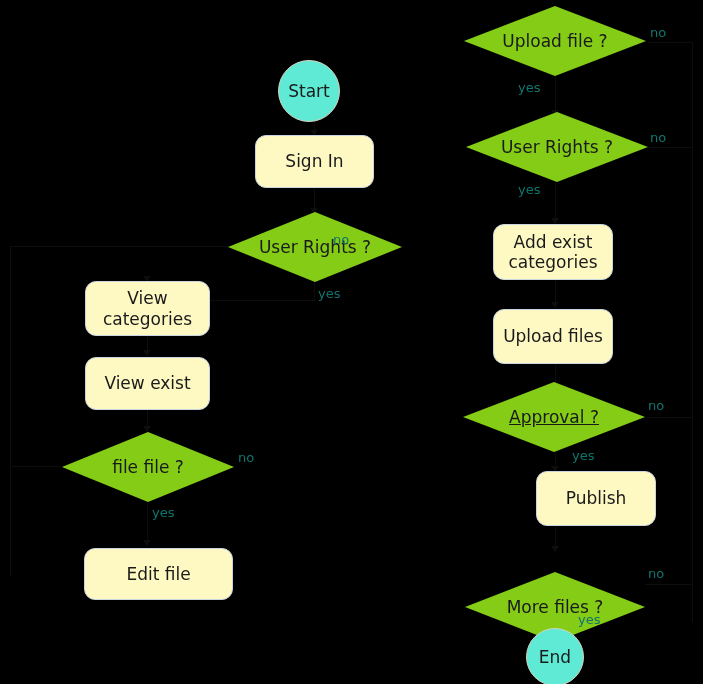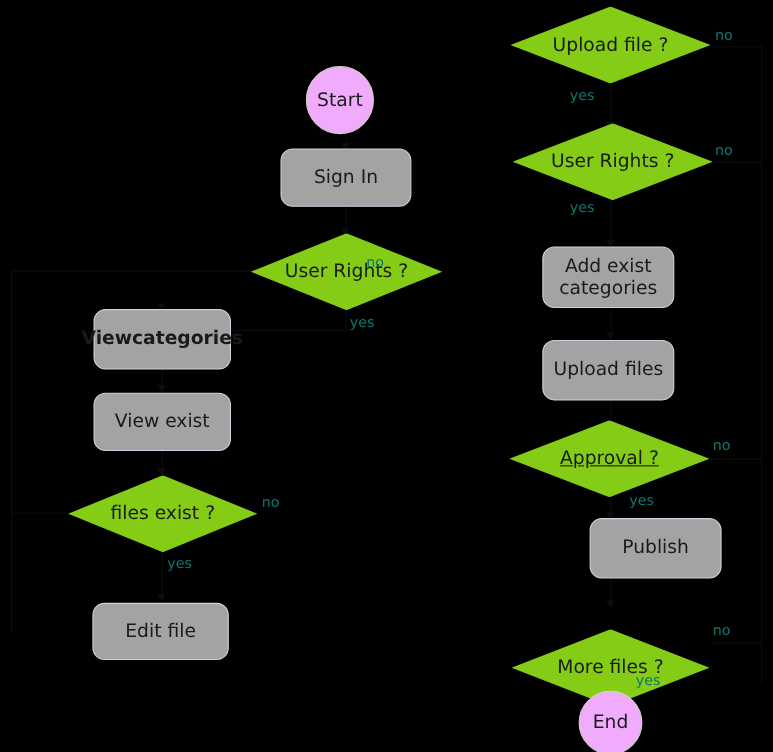--- a/index.html
+++ b/index.html
@@ -20,29 +20,29 @@
     display: flex;
     align-items: center;
     justify-content: center;
     text-align: center;
     color: #1a1a1a;
     box-sizing: border-box;
     line-height: 1.18;
   }
   
   .box {
-    background: #a3a3a3;
+    background: #fef9c3;
     border: 1px solid #c9d4e2;
     border-radius: 11px;
     font-size: 17px;
     padding: 4px 6px;
   }
   
   .circle {
-    background: #f0abfc;
+    background: #5eead4;
     border: 1px solid #d2d3bf;
     border-radius: 50%;
     font-size: 17px;
   }
   
   .diamond {
     background: #84cc16;
     -webkit-clip-path: polygon(50% 0%, 100% 50%, 50% 100%, 0% 50%);
     clip-path: polygon(50% 0%, 100% 50%, 50% 100%, 0% 50%);
     font-size: 17px;
@@ -137,34 +137,34 @@
   </div>
 
   <div class="node box" style="left:255px; top:135px; width:119px; height:53px;">
     <span>Sign In</span>
   </div>
 
   <div class="node diamond" style="left:228px; top:212px; width:174px; height:70px;">
     <span class="dlabel">User Rights  ?</span>
   </div>
 
-  <div class="node box" style="left:85px; top:281px; width:125px; height:55px; flex-direction:row;font-weight:bold;">
+  <div class="node box" style="left:85px; top:281px; width:125px; height:55px; flex-direction:column;">
     <span>View</span>
     <span>categories</span>
   </div>
 
   <div class="node box" style="left:85px; top:357px; width:125px; height:53px;">
     <span>View exist</span>
   </div>
 
   <div class="node diamond" style="left:62px; top:432px; width:172px; height:70px;">
-    <span class="dlabel">files exist ?</span>
-  </div>
-
-  <div class="node box" style="left:84px; top:548px; width:124px; height:52px;">
+    <span class="dlabel">file file ?</span>
+  </div>
+
+  <div class="node box" style="left:84px; top:548px; width:149px; height:52px;">
     <span>Edit file</span>
   </div>
 
   <div class="node diamond" style="left:464px; top:6px; width:182px; height:70px;">
     <span class="dlabel">Upload file ?</span>
   </div>
 
   <div class="node diamond" style="left:466px; top:112px; width:182px; height:70px;">
     <span class="dlabel">User Rights  ?</span>
   </div>

